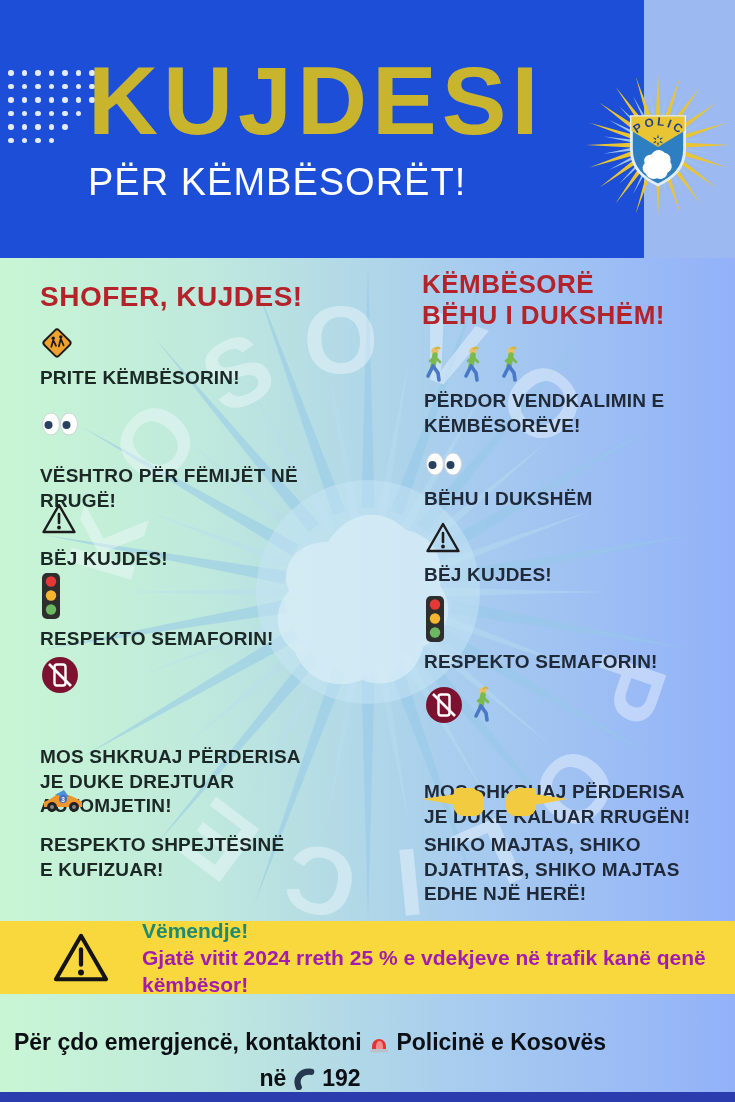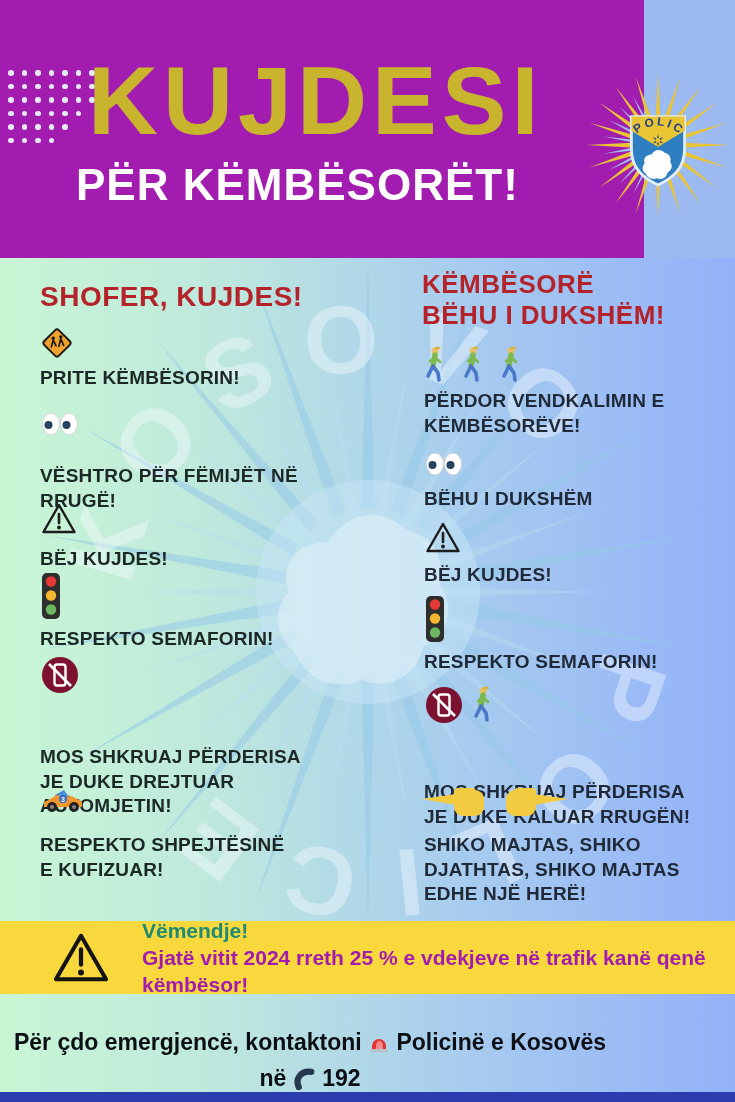--- a/index.html
+++ b/index.html
@@ -1,25 +1,25 @@
 <!DOCTYPE html>
 <html><head>
 <meta charset="utf-8">
 <style>
   html,body{margin:0;padding:0;}
   body{font-family:"Liberation Sans",sans-serif;}
   .poster{position:relative;width:735px;height:1102px;overflow:hidden;background:#9db9f2;}
 
   
-  .hdr{position:absolute;left:0;top:0;width:644px;height:258px;background:#a21caf;}
+  .hdr{position:absolute;left:0;top:0;width:644px;height:258px;background:#1d4ed8;}
   #dots{position:absolute;left:8px;top:70px;width:110px;height:95px;}
   #dots i{position:absolute;width:5.5px;height:5.5px;border-radius:50%;background:#e4eaf4;}
   .title{position:absolute;left:88px;top:52px;margin:0;font-size:97px;font-weight:bold;
          letter-spacing:5px;color:#c9b42e;line-height:1;}
-  .subtitle{position:absolute;left:76px;top:163px;font-size:44px;font-weight:bold;
+  .subtitle{position:absolute;left:88px;top:163px;font-size:38px;font-weight:normal;
          letter-spacing:1px;color:#ffffff;line-height:1;}
   .logo{position:absolute;left:582px;top:68px;width:152px;height:158px;}
 
   
   .content{position:absolute;left:0;top:258px;width:735px;height:844px;
            background:linear-gradient(90deg,#c8f6d4 0%,#bfe9dd 28%,#a8cdee 62%,#92b1f9 100%);}
   .wm{position:absolute;left:28px;top:14px;width:680px;height:680px;pointer-events:none;}
 
   .coltitle{position:absolute;margin:0;font-weight:bold;color:#b5232a;letter-spacing:.5px;}
   .lt{left:40px;top:23px;font-size:28px;}

